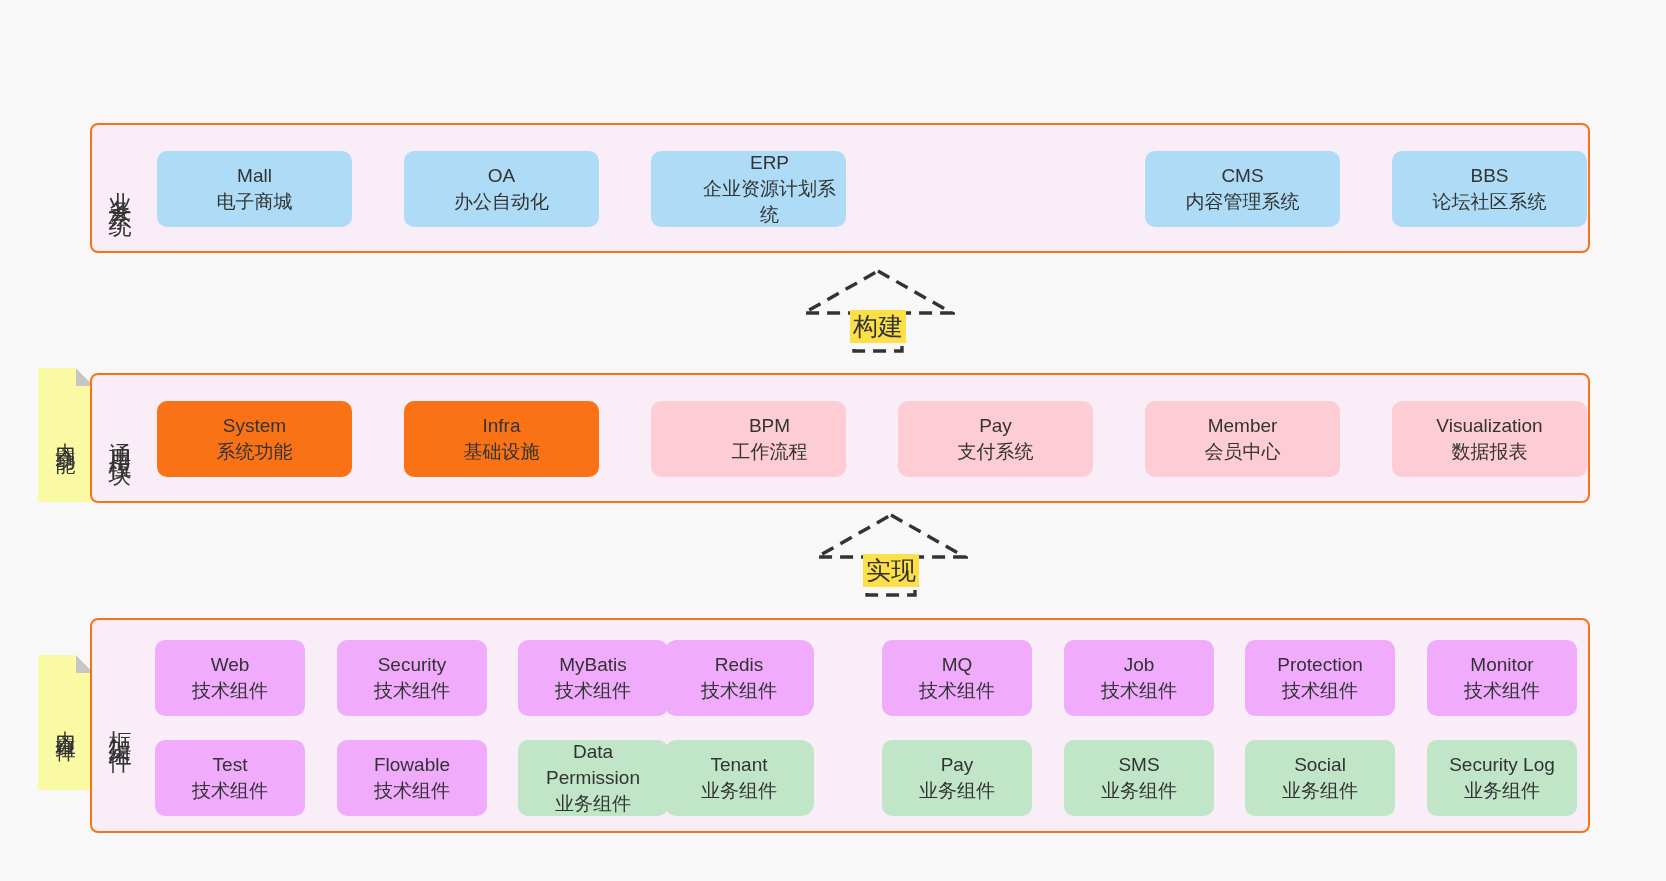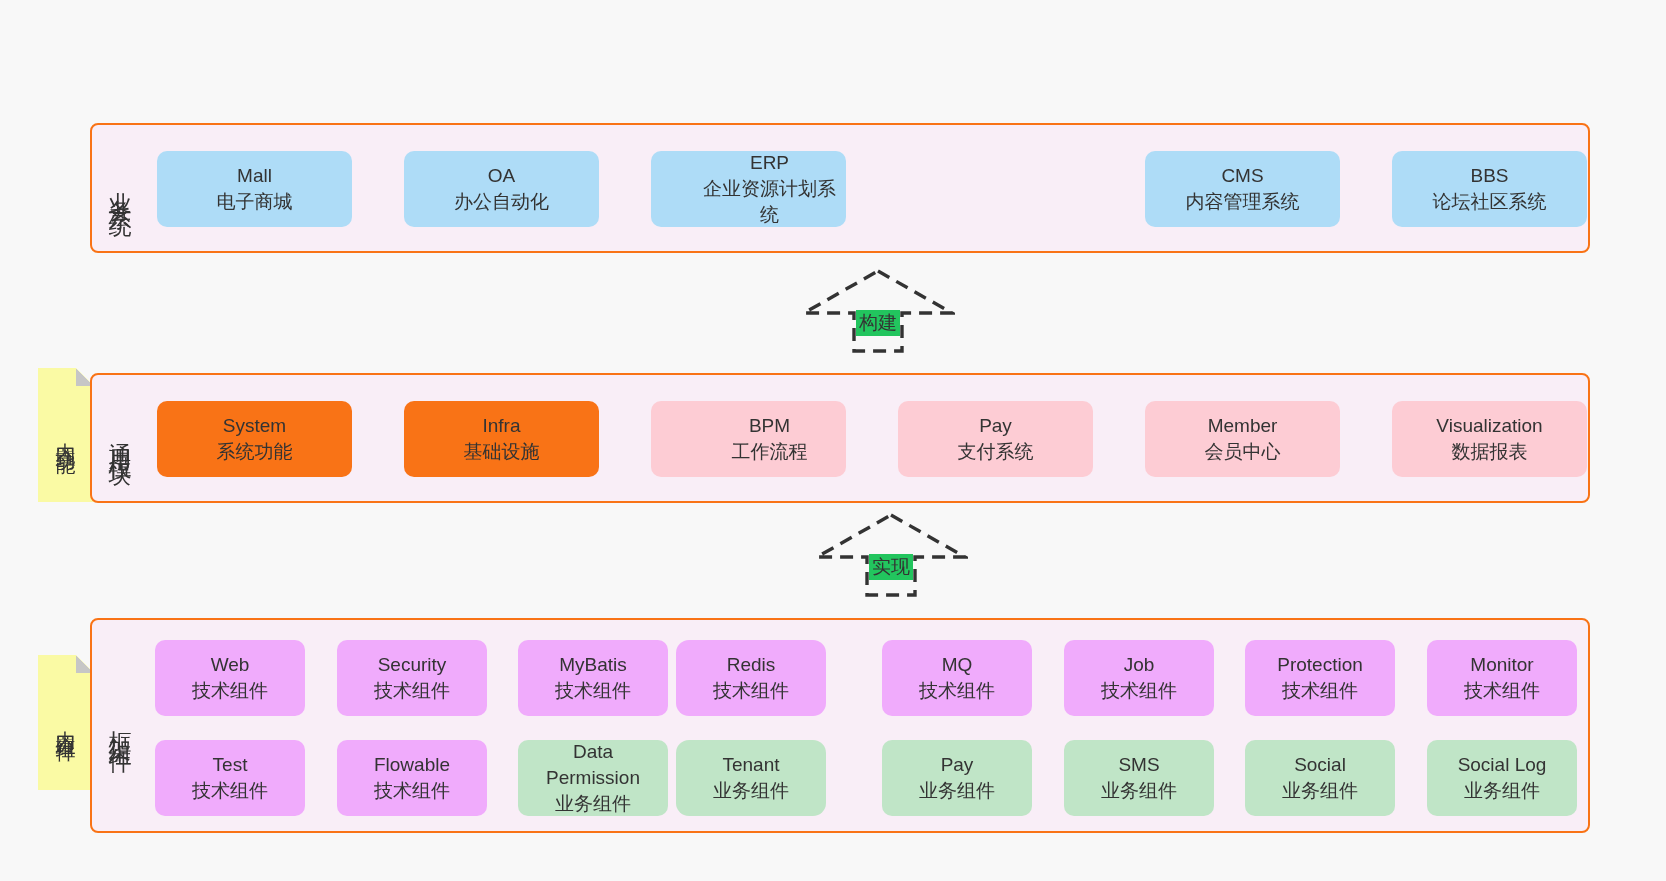--- a/index.html
+++ b/index.html
@@ -43,21 +43,21 @@
   .c-pink{background:#fdccd4;}
   .c-green{background:#f0abfc;}
   .c-lgreen{background:#c0e5c7;}
 
   
   .p6-0{left:65px;}.p6-1{left:312px;}.p6-2{left:559px;padding-left:48px;}
   .p6-3{left:806px;}.p6-4{left:1053px;}.p6-5{left:1300px;}
 
   
   .g{width:150px;}
-  .p8-0{left:63px;}.p8-1{left:245px;}.p8-2{left:426px;}.p8-3{left:584px;border-radius:13px;}
+  .p8-0{left:63px;}.p8-1{left:245px;}.p8-2{left:426px;}.p8-3{left:572px;border-radius:13px;}
   .p8-4{left:790px;}.p8-5{left:972px;}.p8-6{left:1153px;}.p8-7{left:1335px;}
   .rowtop .box{top:20px;}
   .rowbot .box{top:120px;}
 
   
   .note{
     position:absolute;left:38px;width:56px;background:#fafaa4;z-index:1;
     clip-path:polygon(0 0,calc(100% - 18px) 0,100% 18px,100% 100%,0 100%);
     display:flex;align-items:center;justify-content:center;
   }
@@ -69,21 +69,21 @@
   .note-2{top:655px;height:135px;}
   .note .v-text{font-size:20px;letter-spacing:4px;}
 
   
   .arrow-wrap{position:absolute;width:154px;height:86px;z-index:1;}
   .arrow-1{left:801px;top:268px;}
   .arrow-2{left:814px;top:512px;}
   .arrow-wrap svg{position:absolute;inset:0;}
   .arrow-label{
     position:absolute;left:50%;top:42px;transform:translateX(-50%);
-    background:#22c55e;padding:0 3px;font-size:19px;color:#333;white-space:nowrap;
+    background:#fde047;padding:0 3px;font-size:25px;color:#333;white-space:nowrap;
   }
 </style>
 </head>
 <body>
 
 <div class="canvas">
 
   <div class="note note-1">
     <span class="v-text">内置功能</span>
   </div>
@@ -224,19 +224,19 @@
       </div>
       <div class="box g c-lgreen p8-5">
         <div class="t">SMS</div>
         <div class="s">业务组件</div>
       </div>
       <div class="box g c-lgreen p8-6">
         <div class="t">Social</div>
         <div class="s">业务组件</div>
       </div>
       <div class="box g c-lgreen p8-7">
-        <div class="t">Social Log</div>
+        <div class="t">Security Log</div>
         <div class="s">业务组件</div>
       </div>
     </div>
   </section>
 
 </div>
 
 </body></html>

